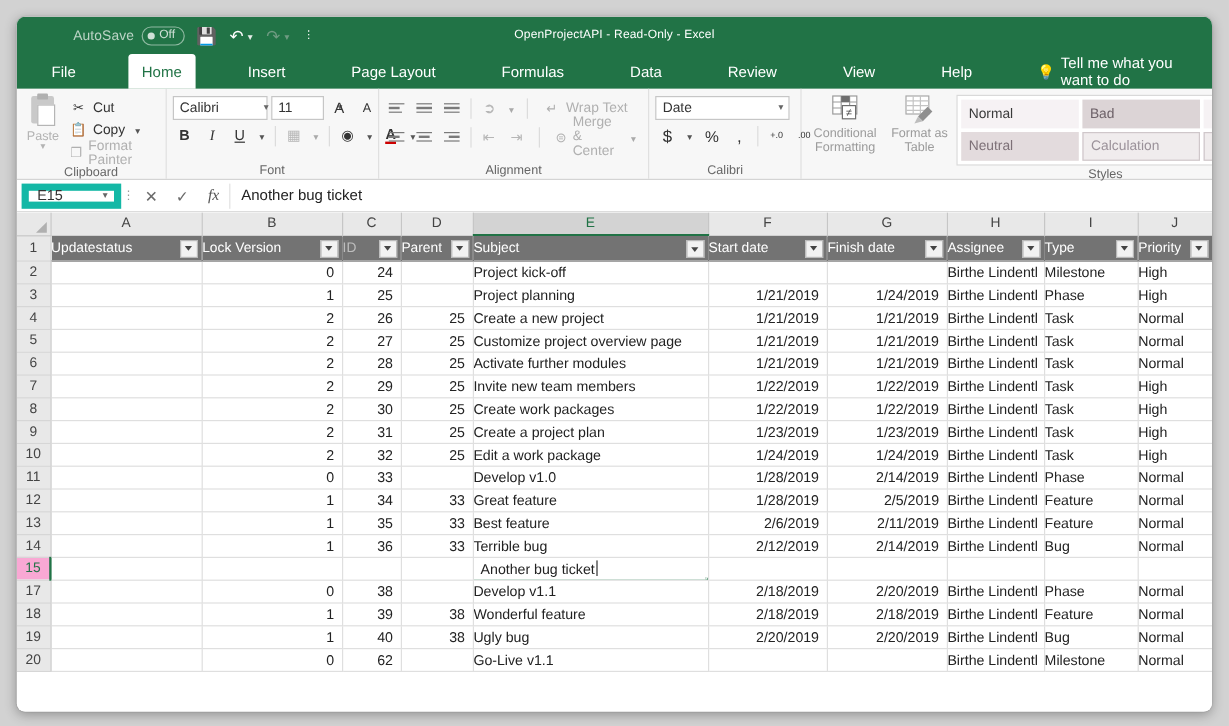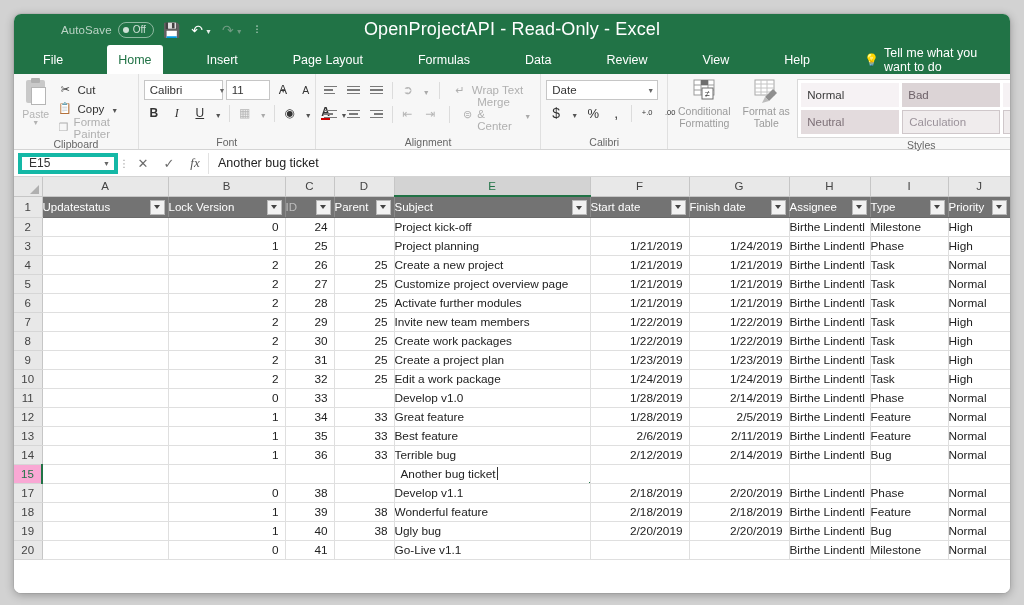--- a/index.html
+++ b/index.html
@@ -43,21 +43,21 @@
     padding: 1px 7px 1px 4px; margin-left: 6px; height: 16px;
   }
   .autosave-dot { width: 6px; height: 6px; border-radius: 50%; background: #cfe0d6; }
   .autosave-off { font-size: 10px; color: #cfe0d6; }
   .qat-icon { color: #ffffff; font-size: 14px; line-height: 1; }
   .qat-icon.dim { color: #6f9b82; }
   .caret { font-size: 7px; margin-left: 2px; position: relative; top: 2px; }
   .win-title {
     position: absolute; left: 0; right: 0; top: 0; height: 31px;
     display: flex; align-items: center; justify-content: center;
-    font-size: 18px; color: #ffffff; pointer-events: none;
+    font-size: 10px; color: #ffffff; pointer-events: none;
     letter-spacing: .15px;
   }
 
   
   .tabbar {
     height: 29px; background: #217346;
     display: flex; align-items: flex-end; padding-left: 18px;
     position: relative;
     gap: 33px;
   }
@@ -173,21 +173,21 @@
   .cf-glyph { width: 30px; height: 26px; position: relative; }
 
   
   .formulabar {
     height: 27px; background: #ffffff;
     display: flex; align-items: center;
     border-bottom: 1px solid #d4d4d4;
     padding: 2px 4px;
   }
   .namebox {
-    width: 100px; height: 21px; border: 4px solid #14b8a6; background: #fff;
+    width: 83px; height: 21px; border: 6px solid #14b8a6; background: #fff;
     display: flex; align-items: center; justify-content: space-between;
     padding: 0 4px 0 7px; font-size: 12px; color: #333;
   }
   .fb-dots { width: 12px; text-align: center; color: #9a9a9a; font-size: 10px; letter-spacing: 0; }
   .fb-btns { display: flex; align-items: center; gap: 0; }
   .fb-btn {
     width: 26px; height: 21px; display: flex; align-items: center; justify-content: center;
     font-size: 13px; color: #6b6b6b;
   }
   .fb-fx { font-style: italic; font-family: "Liberation Serif", serif; font-size: 13px; color: #555; }
@@ -885,21 +885,21 @@
               <td class="cell num">2/20/2019</td>
               <td class="cell num">2/20/2019</td>
               <td class="cell txt">Birthe Lindentl</td>
               <td class="cell txt">Bug</td>
               <td class="cell txt">Normal</td>
             </tr>
             <tr>
               <td class="rowhead">20</td>
               <td class="cell txt"></td>
               <td class="cell num">0</td>
-              <td class="cell num">41</td>
+              <td class="cell num">62</td>
               <td class="cell num"></td>
               <td class="cell txt">Go-Live v1.1</td>
               <td class="cell num"></td>
               <td class="cell num"></td>
               <td class="cell txt">Birthe Lindentl</td>
               <td class="cell txt">Milestone</td>
               <td class="cell txt">Normal</td>
             </tr>
           </tbody>
       </table>

